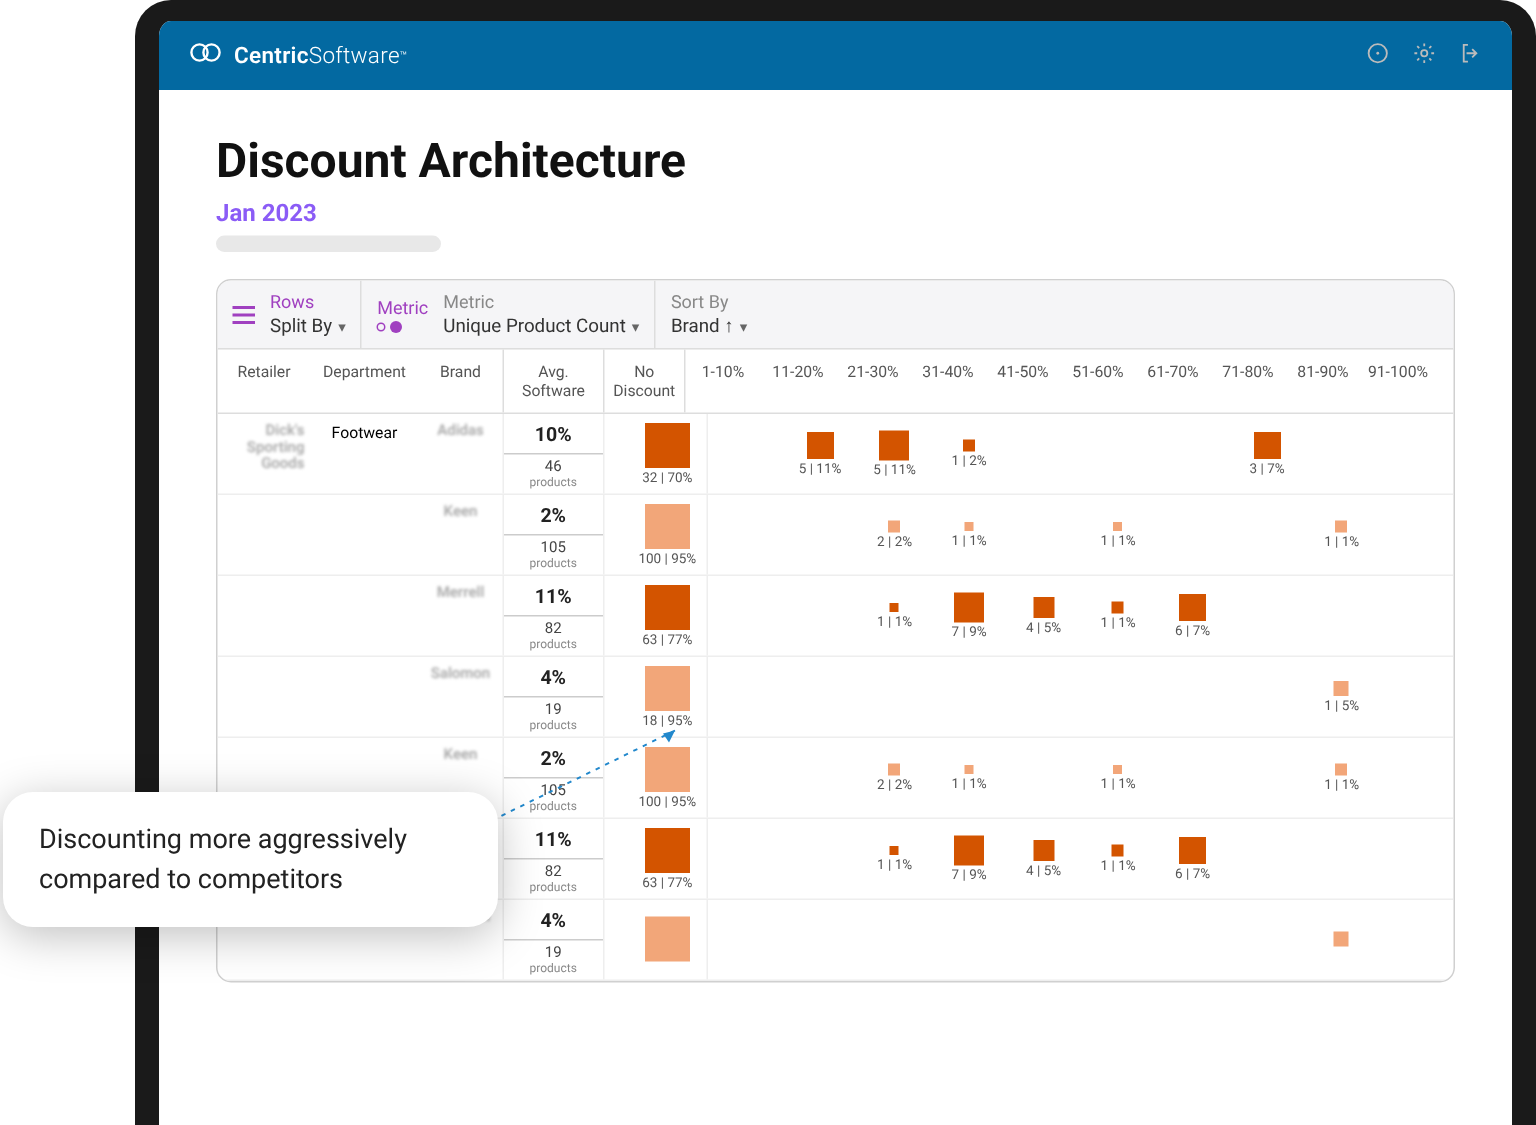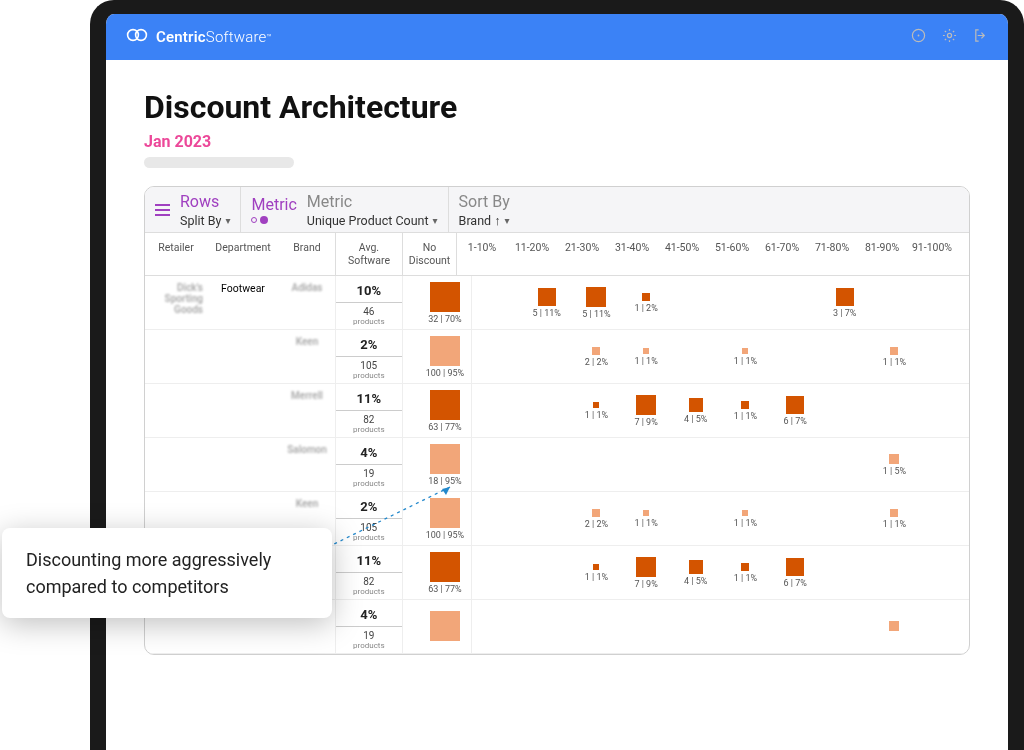--- a/index.html
+++ b/index.html
@@ -1,32 +1,32 @@
 <!DOCTYPE html>
 <html><head>
 <meta charset="utf-8">
 <style>
   * { box-sizing: border-box; margin: 0; padding: 0; }
   body { font-family: -apple-system, BlinkMacSystemFont, "Segoe UI", Roboto, Arial, sans-serif; background: #fff; width: 1024px; height: 750px; overflow: hidden; position: relative; }
   .device-frame { position: absolute; top: 0; left: 90px; right: 0; bottom: 0; border: 16px solid #1a1a1a; border-top-width: 14px; border-bottom: none; border-radius: 24px 24px 0 0; background: #fff; overflow: hidden; }
-  .header-bar { background: #3b82f6; height: 46px; display: flex; align-items: center; padding: 0 20px; justify-content: space-between; }
+  .header-bar { background: #0369a1; height: 46px; display: flex; align-items: center; padding: 0 20px; justify-content: space-between; }
   .brand { display: flex; align-items: center; color: #fff; font-size: 15px; font-weight: 300; letter-spacing: 0.2px; }
   .brand-logo { margin-right: 8px; }
   .brand-bold { font-weight: 600; }
   .header-actions { display: flex; gap: 16px; color: #aaa; }
   .header-actions svg { cursor: pointer; }
   .content { padding: 28px 38px 0 38px; height: calc(100% - 46px); overflow: hidden; }
   h1 { font-size: 32px; font-weight: 700; color: #111; margin-bottom: 6px; }
-  .subtitle { font-size: 16px; font-weight: 700; color: #ec4899; margin-bottom: 6px; }
+  .subtitle { font-size: 16px; font-weight: 700; color: #8b5cf6; margin-bottom: 6px; }
   .placeholder-bar { width: 150px; height: 11px; background: #e8e8e8; border-radius: 6px; margin-bottom: 18px; }
   .card { border: 1px solid #d0d0d0; border-radius: 10px; background: #fff; overflow: hidden; }
   .toolbar { display: flex; align-items: stretch; border-bottom: 1px solid #ddd; background: #f5f5f7; height: 46px; }
   .tool-group { display: flex; align-items: center; padding: 0 10px; border-right: 1px solid #ddd; gap: 10px; }
   .tool-group:last-child { border-right: none; }
-  .tool-label { font-size: 16px; color: #a040c0; margin-bottom: 2px; }
+  .tool-label { font-size: 12px; color: #a040c0; margin-bottom: 2px; }
   .tool-label.grey { color: #888; }
   .tool-stack { display: flex; flex-direction: column; justify-content: center; }
   .tool-value { font-size: 12.5px; color: #333; display: flex; align-items: center; gap: 4px; }
   .hamburger-lines { display: flex; flex-direction: column; gap: 3px; }
   .hamburger-lines span { display: block; width: 15px; height: 2px; background: #a040c0; }
   .metric-dots { display: flex; gap: 3px; align-items: center; }
   .dot { width: 6px; height: 6px; border-radius: 50%; }
   .dot.outline { border: 1px solid #a040c0; background: transparent; }
   .dot.fill { background: #a040c0; width: 8px; height: 8px; }
   .chevron { display: inline-block; font-size: 10px; color: #666; }
@@ -46,21 +46,21 @@
   .cell-brand { width: 56px; padding: 6px 4px; color: #aaa; filter: blur(1.2px); text-align: center; font-weight: 600; }
   .cell-avg { width: 68px; border-left: 1px solid #eee; border-right: 1px solid #eee; display: flex; flex-direction: column; align-items: center; justify-content: center; }
   .avg-pct { font-size: 13px; font-weight: 700; color: #222; border-bottom: 1px solid #ccc; width: 100%; text-align: center; padding: 4px 0; }
   .avg-count { font-size: 10px; color: #444; padding-top: 3px; }
   .avg-label { font-size: 8px; color: #888; }
   .cell-no-discount { width: 54px; border-right: 1px solid #eee; display: flex; flex-direction: column; align-items: center; justify-content: center; margin-left: 16px; }
   .cell-bucket { width: 50px; display: flex; flex-direction: column; align-items: center; justify-content: center; }
   .square { background: #d35400; margin-bottom: 2px; }
   .square.light { background: #f2a679; }
   .cell-text { font-size: 9px; color: #555; }
-  .annotation { position: absolute; left: 2px; top: 528px; background: #fff; border-radius: 8px; box-shadow: 0 6px 30px rgba(0,0,0,0.25); padding: 18px 24px; width: 330px; z-index: 100; }
+  .annotation { position: absolute; left: 2px; top: 528px; background: #fff; border-radius: 20px; box-shadow: 0 6px 30px rgba(0,0,0,0.25); padding: 18px 24px; width: 330px; z-index: 100; }
   .annotation-text { font-size: 18px; line-height: 1.5; color: #222; }
   .annotation-line { position: absolute; z-index: 99; pointer-events: none; }
 </style>
 </head>
 <body>
 
 <div class="device-frame">
 
   <div class="header-bar">
     <div class="brand">

